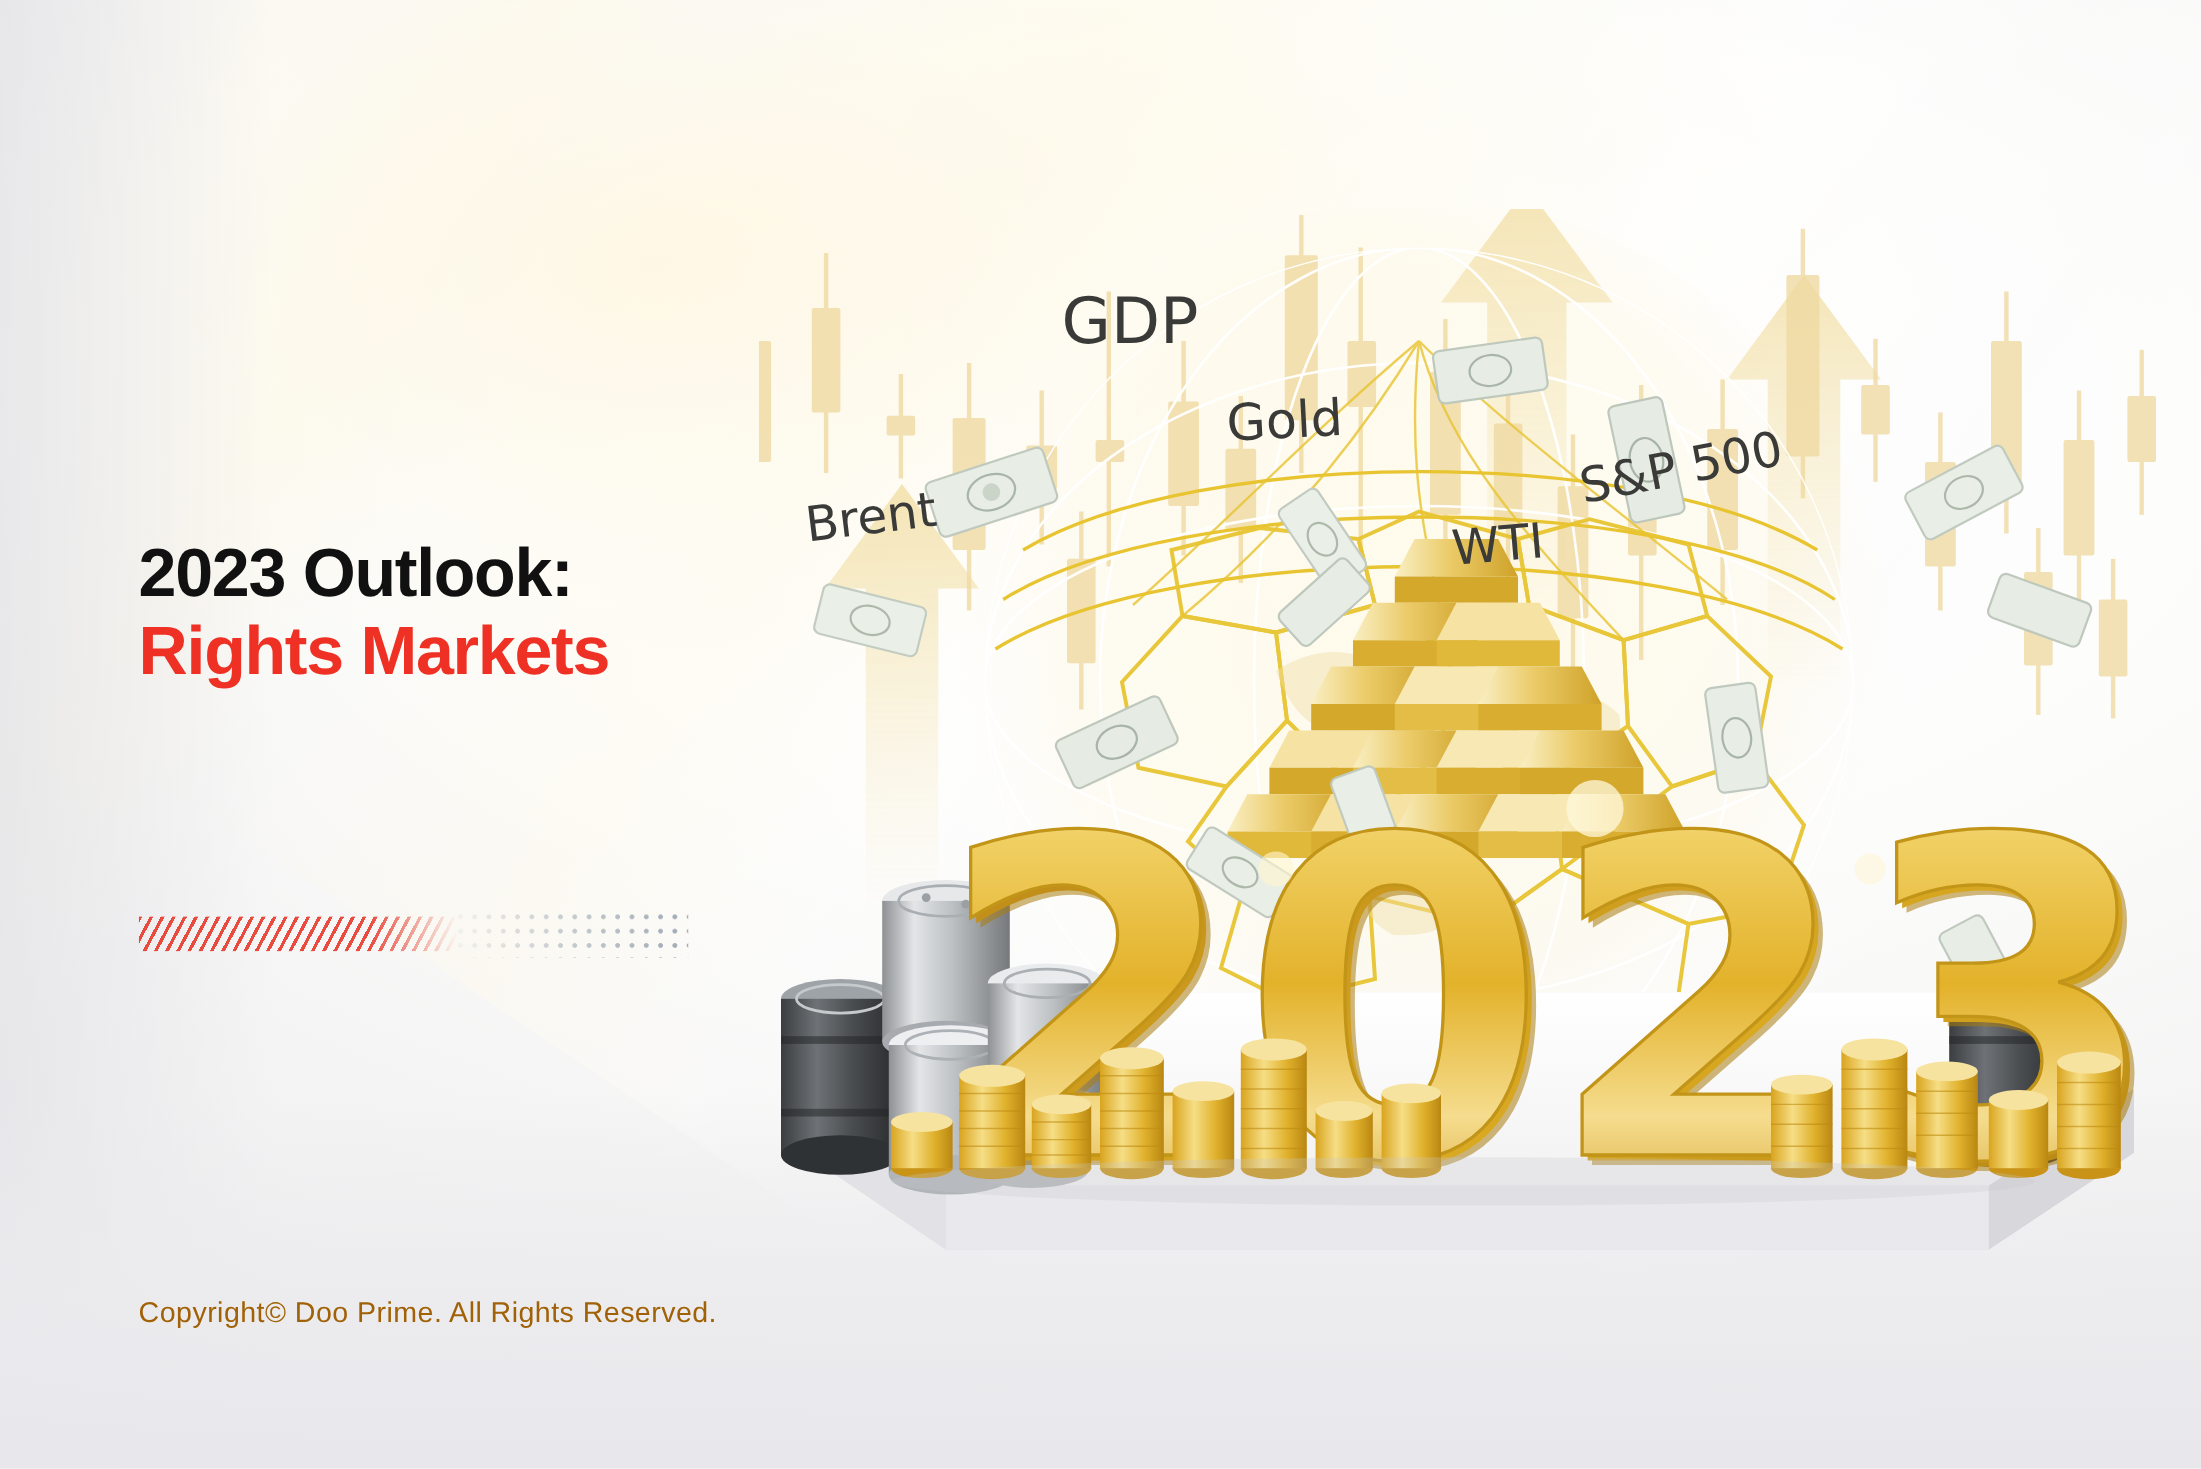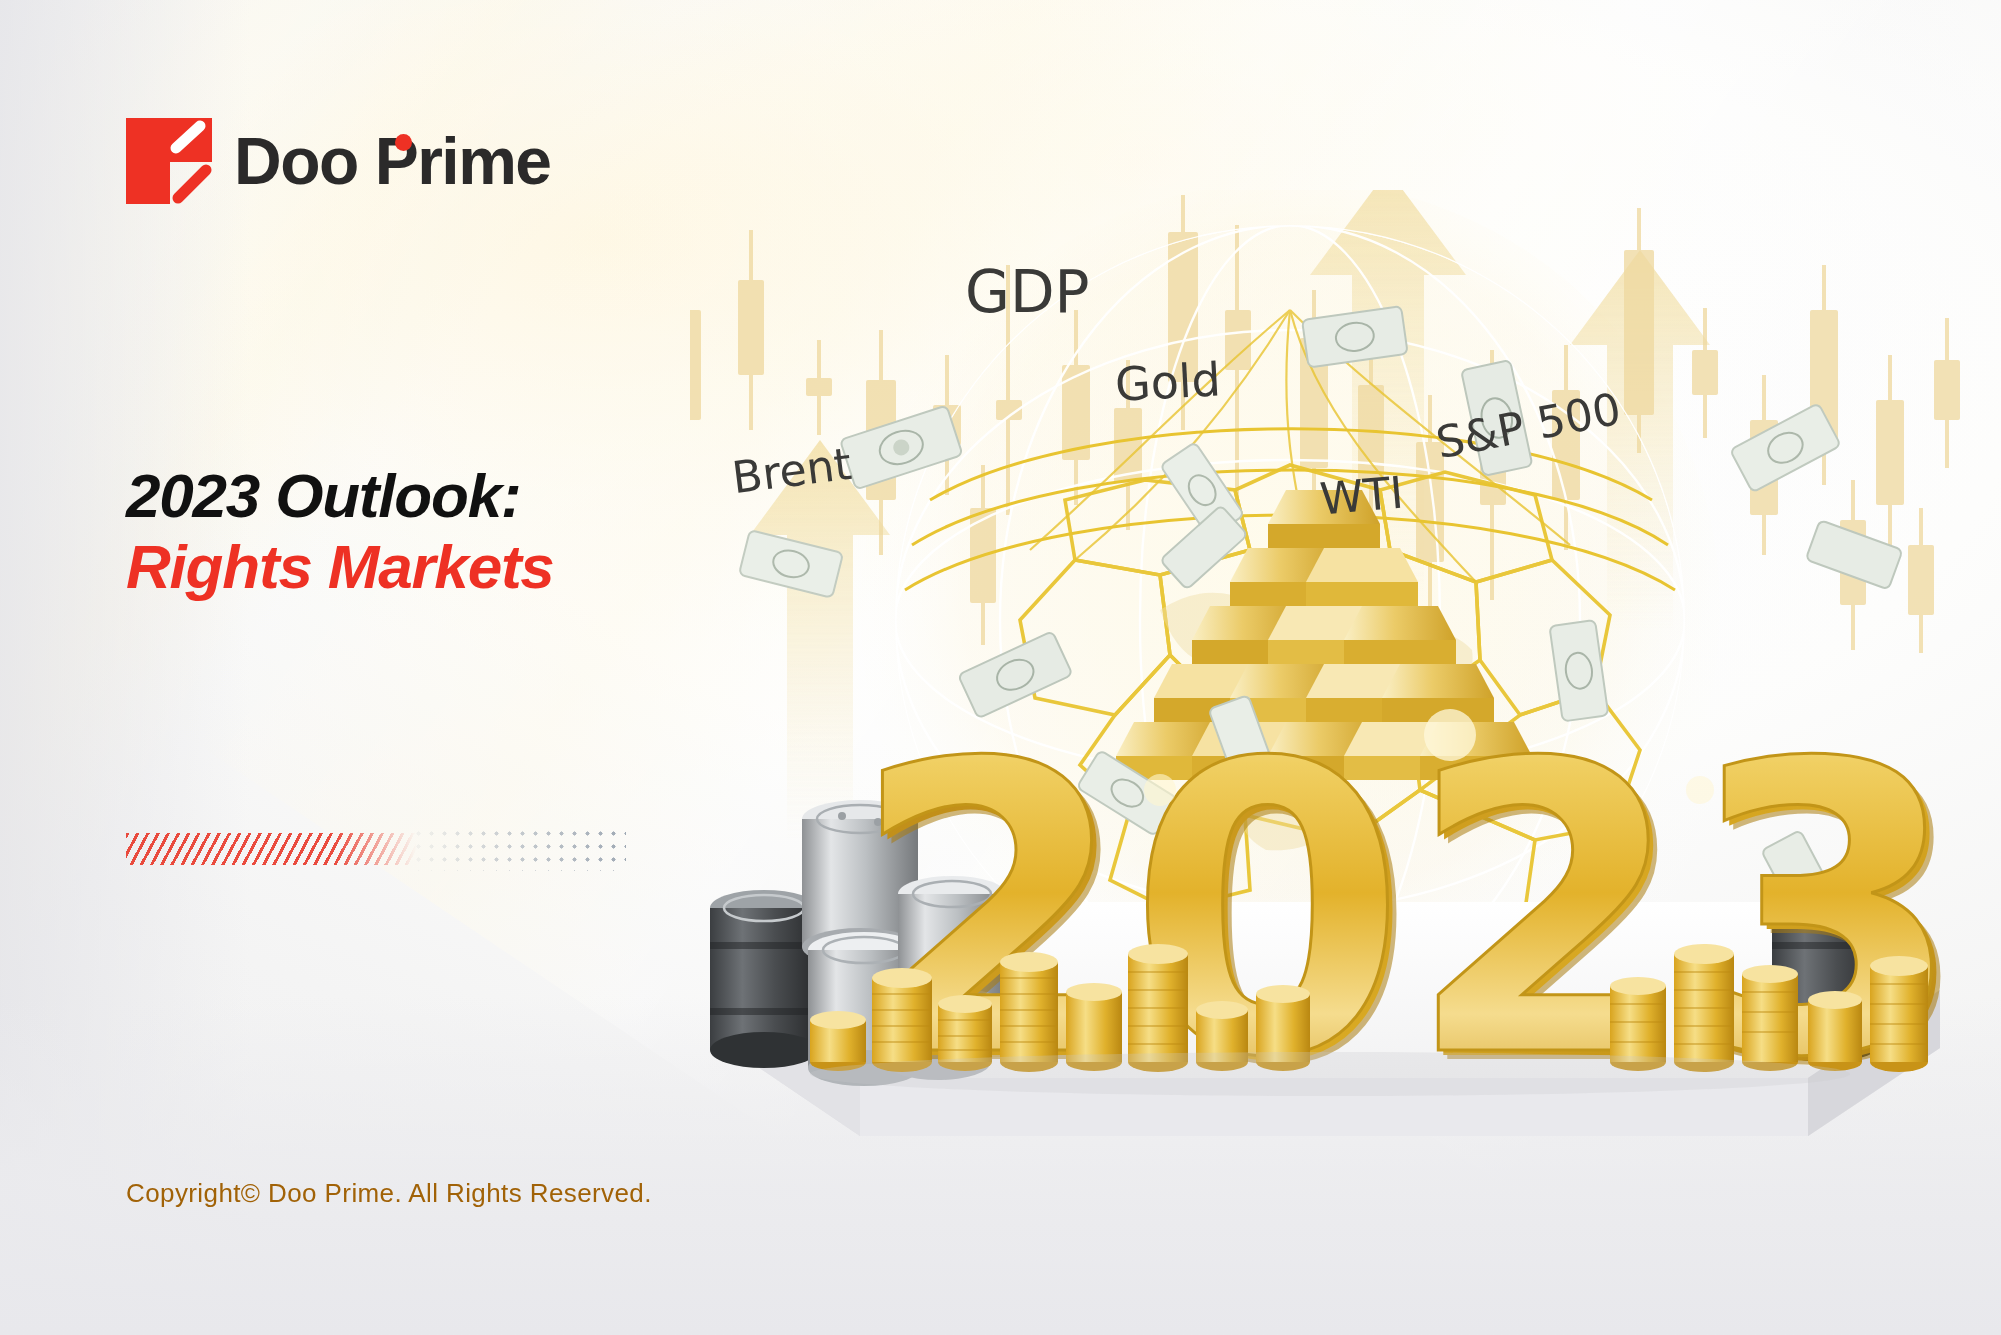--- a/index.html
+++ b/index.html
@@ -36,21 +36,21 @@
       background:linear-gradient(90deg,rgba(228,228,232,.8) 0%,rgba(240,240,242,0) 100%);}
 
   
   .logo{position:absolute;left:126px;top:118px;display:flex;align-items:center;gap:22px;}
   .logo-mark{position:relative;width:86px;height:86px;}
   .logo-word{font-weight:700;font-size:66px;letter-spacing:-1.5px;color:#2b2a2a;line-height:1;position:relative;}
   .logo-word .dotfix{position:absolute;width:17px;height:17px;border-radius:50%;background:#ee3124;
       left:161px;top:6px;}
 
   
-  .headline{position:absolute;left:126px;top:461px;width:640px;font-style:italic;}
+  .headline{position:absolute;left:126px;top:487px;width:640px;}
   .hl-line{font-weight:700;font-size:62px;line-height:1.14;letter-spacing:-1.2px;}
   .hl-dark{color:#111111;}
   .hl-red{color:#ee3124;}
 
   
   .divider{position:absolute;left:126px;top:825px;width:500px;height:48px;}
   .div-stripes{position:absolute;left:0;top:8px;width:290px;height:32px;
     background:repeating-linear-gradient(118deg,
        rgba(232,60,46,.92) 0px, rgba(232,60,46,.92) 3px,
        rgba(255,255,255,0) 3px, rgba(255,255,255,0) 9px);
@@ -572,38 +572,20 @@
       <ellipse cx="640" cy="884" rx="520" ry="22" fill="#C9C9CE" opacity=".28"></ellipse>
     </svg>
 
     <div class="illus-label" style="left:275px;top:68px;font-size:58px;">GDP</div>
     <div class="illus-label" style="left:425px;top:165px;font-size:46px;transform:rotate(-3deg);">Gold</div>
     <div class="illus-label" style="left:745px;top:210px;font-size:44px;transform:rotate(-11deg);">S&amp;P 500</div>
     <div class="illus-label" style="left:42px;top:255px;font-size:44px;transform:rotate(-7deg);">Brent</div>
     <div class="illus-label" style="left:630px;top:280px;font-size:44px;transform:rotate(-5deg);">WTI</div>
   </div>
 
-  <div class="logo">
-    <div class="logo-mark">
-      <svg viewBox="0 0 86 86" width="86" height="86">
-        <path d="M0 0 H86 V44 H44 V86 H0 Z" fill="#EE3124"></path>
-        <rect x="44" y="44" width="42" height="42" fill="none"></rect>
-        <g stroke="#FFFFFF" stroke-width="11" stroke-linecap="round">
-          <line x1="50" y1="30" x2="74" y2="8"></line>
-        </g>
-        <g stroke="#EE3124" stroke-width="11" stroke-linecap="round">
-          <line x1="52" y1="80" x2="80" y2="52"></line>
-        </g>
-      </svg>
-    </div>
-    <div class="logo-word">
-      <span>Doo Prime</span>
-      <span class="dotfix"></span>
-    </div>
-  </div>
 
   <div class="headline">
     <div class="hl-line hl-dark">2023 Outlook:</div>
     <div class="hl-line hl-red">Rights Markets</div>
   </div>
 
   <div class="divider">
     <div class="div-stripes"></div>
     <div class="div-dots"></div>
   </div>

